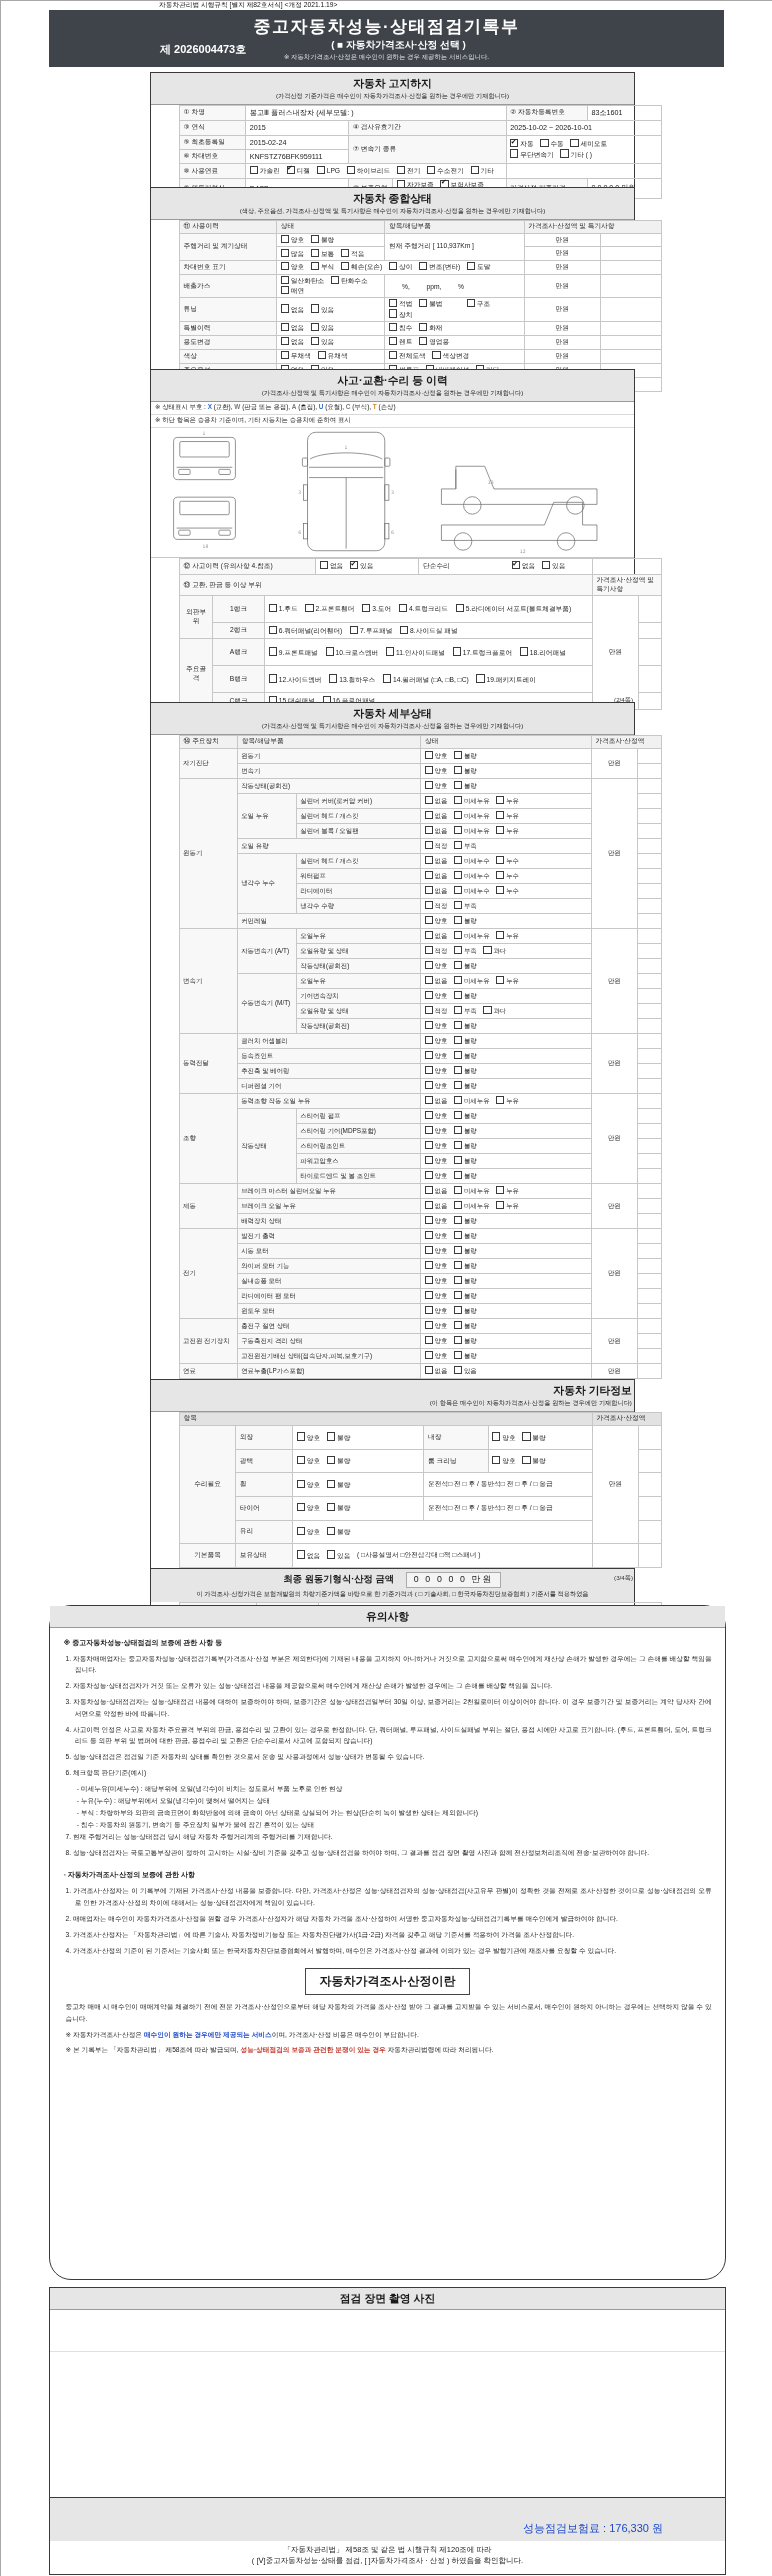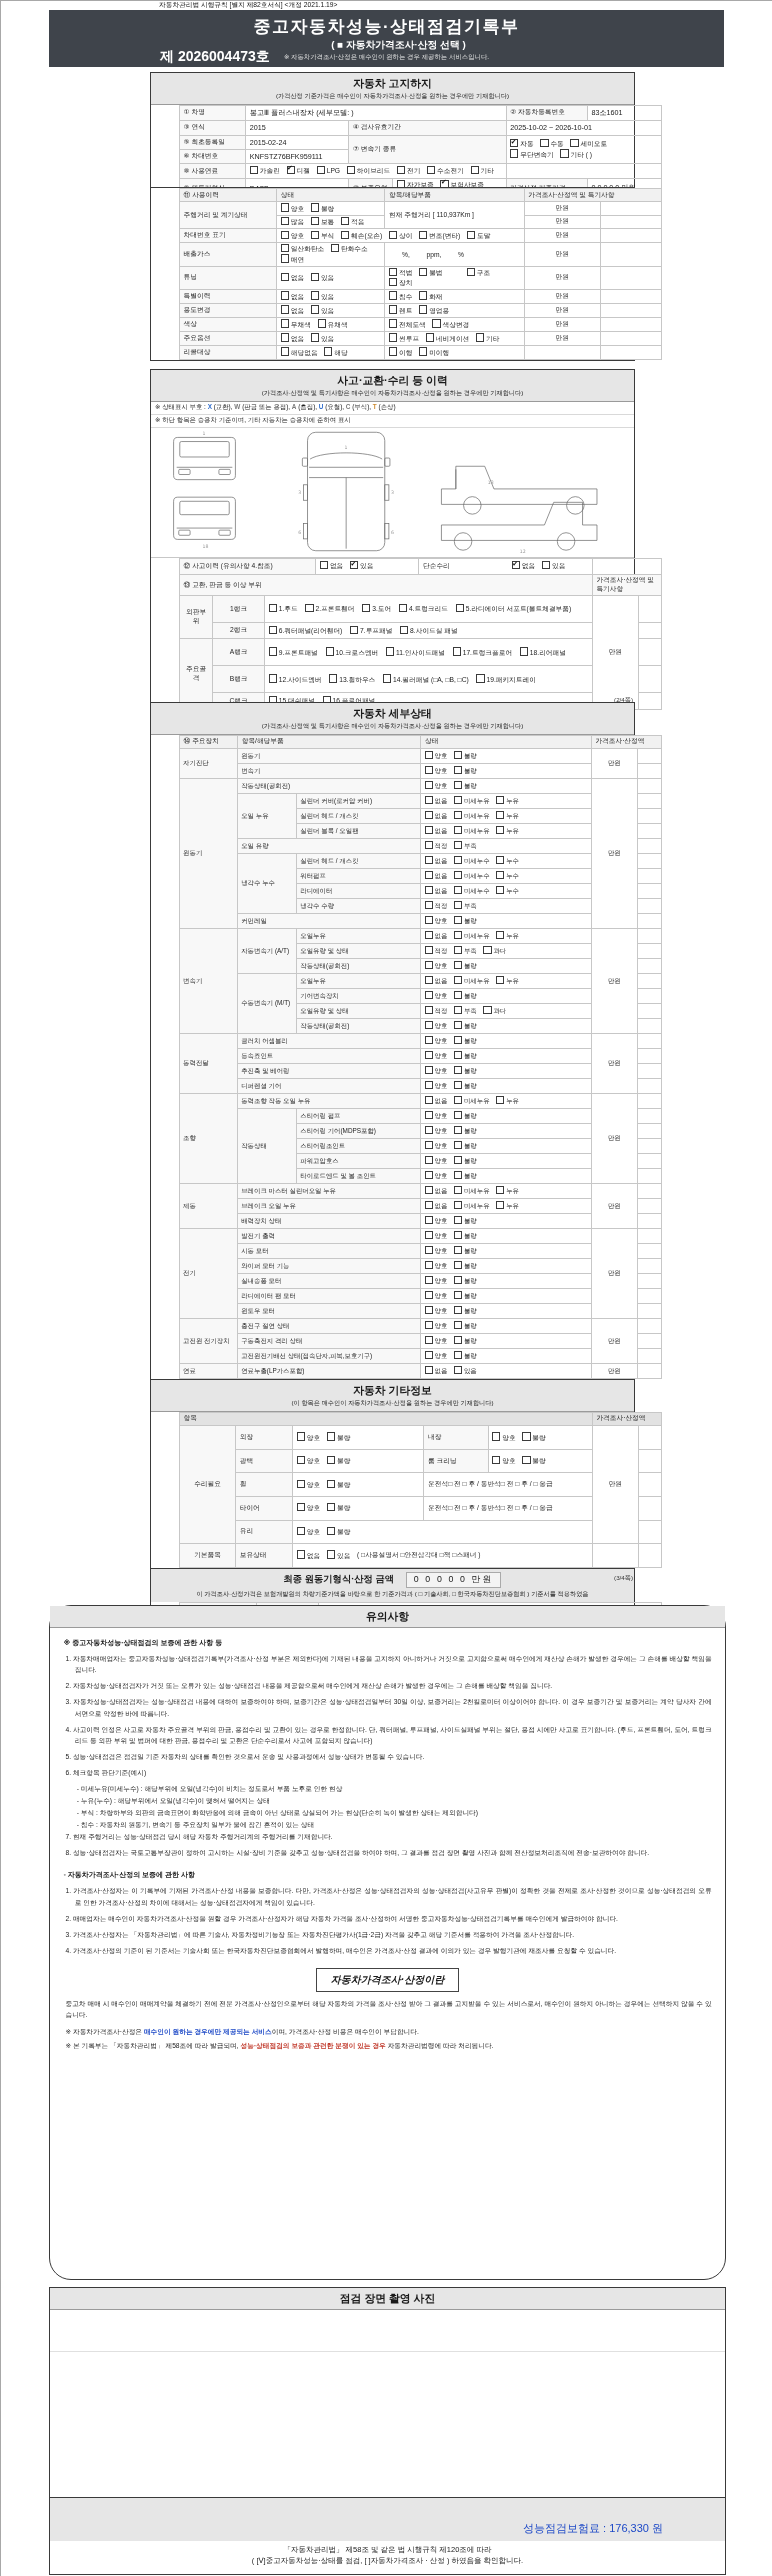--- a/index.html
+++ b/index.html
@@ -8,21 +8,21 @@
     font-family:"Liberation Sans","DejaVu Sans",sans-serif;color:#1a1a1a;
     overflow:hidden;
   }
   .frame{position:absolute;left:0;top:0;width:772px;height:2575px;border:0.5px solid #a8a8a8;pointer-events:none;}
   .topnote{position:absolute;left:159px;top:1px;font-size:6.7px;color:#111;}
   
   .band{position:absolute;left:49px;top:10.3px;width:675px;height:57px;background:#3f444b;color:#fff;}
   .band .t1{text-align:center;font-size:17px;font-weight:bold;letter-spacing:1.5px;padding-top:5.2px;}
   .band .t2{text-align:center;font-size:9.8px;font-weight:bold;margin-top:1px;margin-left:24px;}
   .band .t3{text-align:center;font-size:6.4px;color:#e6e6e6;margin-top:1px;}
-  .band .docno{position:absolute;left:111px;bottom:1px;font-size:14px;font-weight:bold;margin-top:16px;}
+  .band .docno{position:absolute;left:111px;bottom:10px;font-size:11px;font-weight:bold;margin-top:16px;}
 
   .sec{position:absolute;left:150px;width:483px;border:1px solid #3a3a3a;background:#fff;}
   .wide-sec{position:absolute;left:49px;width:675px;border:1px solid #3a3a3a;background:#fff;}
   .sechead{background:#e6e6e6;text-align:center;padding:3.6px 2.1px 3.1px;border-bottom:0.5px solid #9a9a9a;}
   .sechead .h{font-size:10.8px;font-weight:bold;}
   .sechead .sub{font-size:6.2px;margin-top:1px;color:#222;}
 
   table{border-collapse:collapse;width:100%;table-layout:fixed;margin-left:28px;}
   td,th{border:0.5px solid #c7c7c7;font-size:6.7px;padding:1px 3.6px;vertical-align:middle;text-align:left;font-weight:normal;overflow:hidden;}
   th{background:#f1f1f1;}
@@ -63,21 +63,21 @@
 
   .marker{position:absolute;left:150px;width:483px;text-align:right;font-size:6.2px;color:#333;}
 
   
   .notice-body{padding:9.3px 13.4px 5.2px;font-size:6.7px;line-height:1.7;text-align:justify;}
   .nhead{font-weight:bold;font-size:7px;margin-bottom:4.1px;}
   .nhead2{font-weight:bold;font-size:7px;margin:11.3px 0 4.1px;}
   .nitem{margin:0 0 4.6px 2.1px;padding-left:9.3px;text-indent:-9.3px;}
   .nsub{margin:0.5px 0 0.5px 13.4px;}
   .nboxwrap{text-align:center;margin:12.4px 0 6.2px;}
-  .nbox{display:inline-block;border:0.8px solid #444;padding:2.1px 13.4px;font-weight:bold;font-size:10px;font-style:italic;}
+  .nbox{display:inline-block;border:0.8px solid #444;padding:2.1px 13.4px;font-weight:bold;font-size:12px;}
   .nafter{margin:0 0 5.2px 2.1px;}
   .nfoot{margin:3.1px 0 0 2.1px;}
 
   
   .photobody{height:187px;position:relative;background:#fff;}
   .photobody .faint{position:absolute;left:0;top:41px;width:100%;border-top:0.5px solid #e0e0e0;}
   .signbar{background:#e6e6e6;border-top:1px solid #3a3a3a;height:43px;position:relative;}
   .signbar .slabel{text-align:center;font-size:9.3px;font-weight:bold;padding-top:4.1px;}
   .signbar .fee{position:absolute;right:62px;bottom:5.2px;font-size:11px;color:#1d49c7;}
   .confirm{padding-top:3.1px;text-align:center;font-size:7.5px;line-height:1.55;}
@@ -149,20 +149,24 @@
       <td class="lbl">⑩ 보증유형</td>
       <td><span><span class="opt"><span class="cb"></span> 자가보증</span><span class="opt"><span class="cb on"></span> 보험사보증</span></span><span>[KB]</span></td>
       <td class="lbl">가격산정 기준가격</td>
       <td class="val">0 0 0 0 0 만원</td>
     </tr>
   </tbody>
     </table>
 </div>
 
 <div class="sec" style="top:187px;">
+  <div class="sechead">
+    <div class="h">자동차 종합상태</div>
+    <div class="sub">(색상, 주요옵션, 가격조사·산정액 및 특기사항은 매수인이 자동차가격조사·산정을 원하는 경우에만 기재합니다)</div>
+  </div>
   <table>
     <colgroup>
         <col style="width:97px">
         <col style="width:108px">
         <col style="width:139px">
         <col style="width:76px">
         <col style="width:61px">
       </colgroup>
     <tbody>
         <tr style="height:13.4px">
@@ -606,21 +610,21 @@
         <tr>
           <td class="gcell" rowspan="1">연료</td>
           <td class="icell" colspan="2">연료누출(LP가스포함)</td>
           <td class=""><span class="opt"><span class="cb"></span> 없음</span><span class="opt"><span class="cb"></span> 있음</span></td>
           <td class="pcell" rowspan="1">만원</td>
           <td class="bcell"></td>
         </tr>
       </tbody>
   </table>
 
-  <div class="sechead" style="border-top:1px solid #3a3a3a;">
+  <div class="sechead" style="border-top:1px solid #3a3a3a;text-align:right;">
     <div class="h">자동차 기타정보</div>
     <div class="sub">(이 항목은 매수인이 자동차가격조사·산정을 원하는 경우에만 기재합니다)</div>
   </div>
   <table class="xtab">
     <colgroup>
         <col style="width:56px">
         <col style="width:57px">
         <col style="width:131px">
         <col style="width:64px">
         <col style="width:104px">

